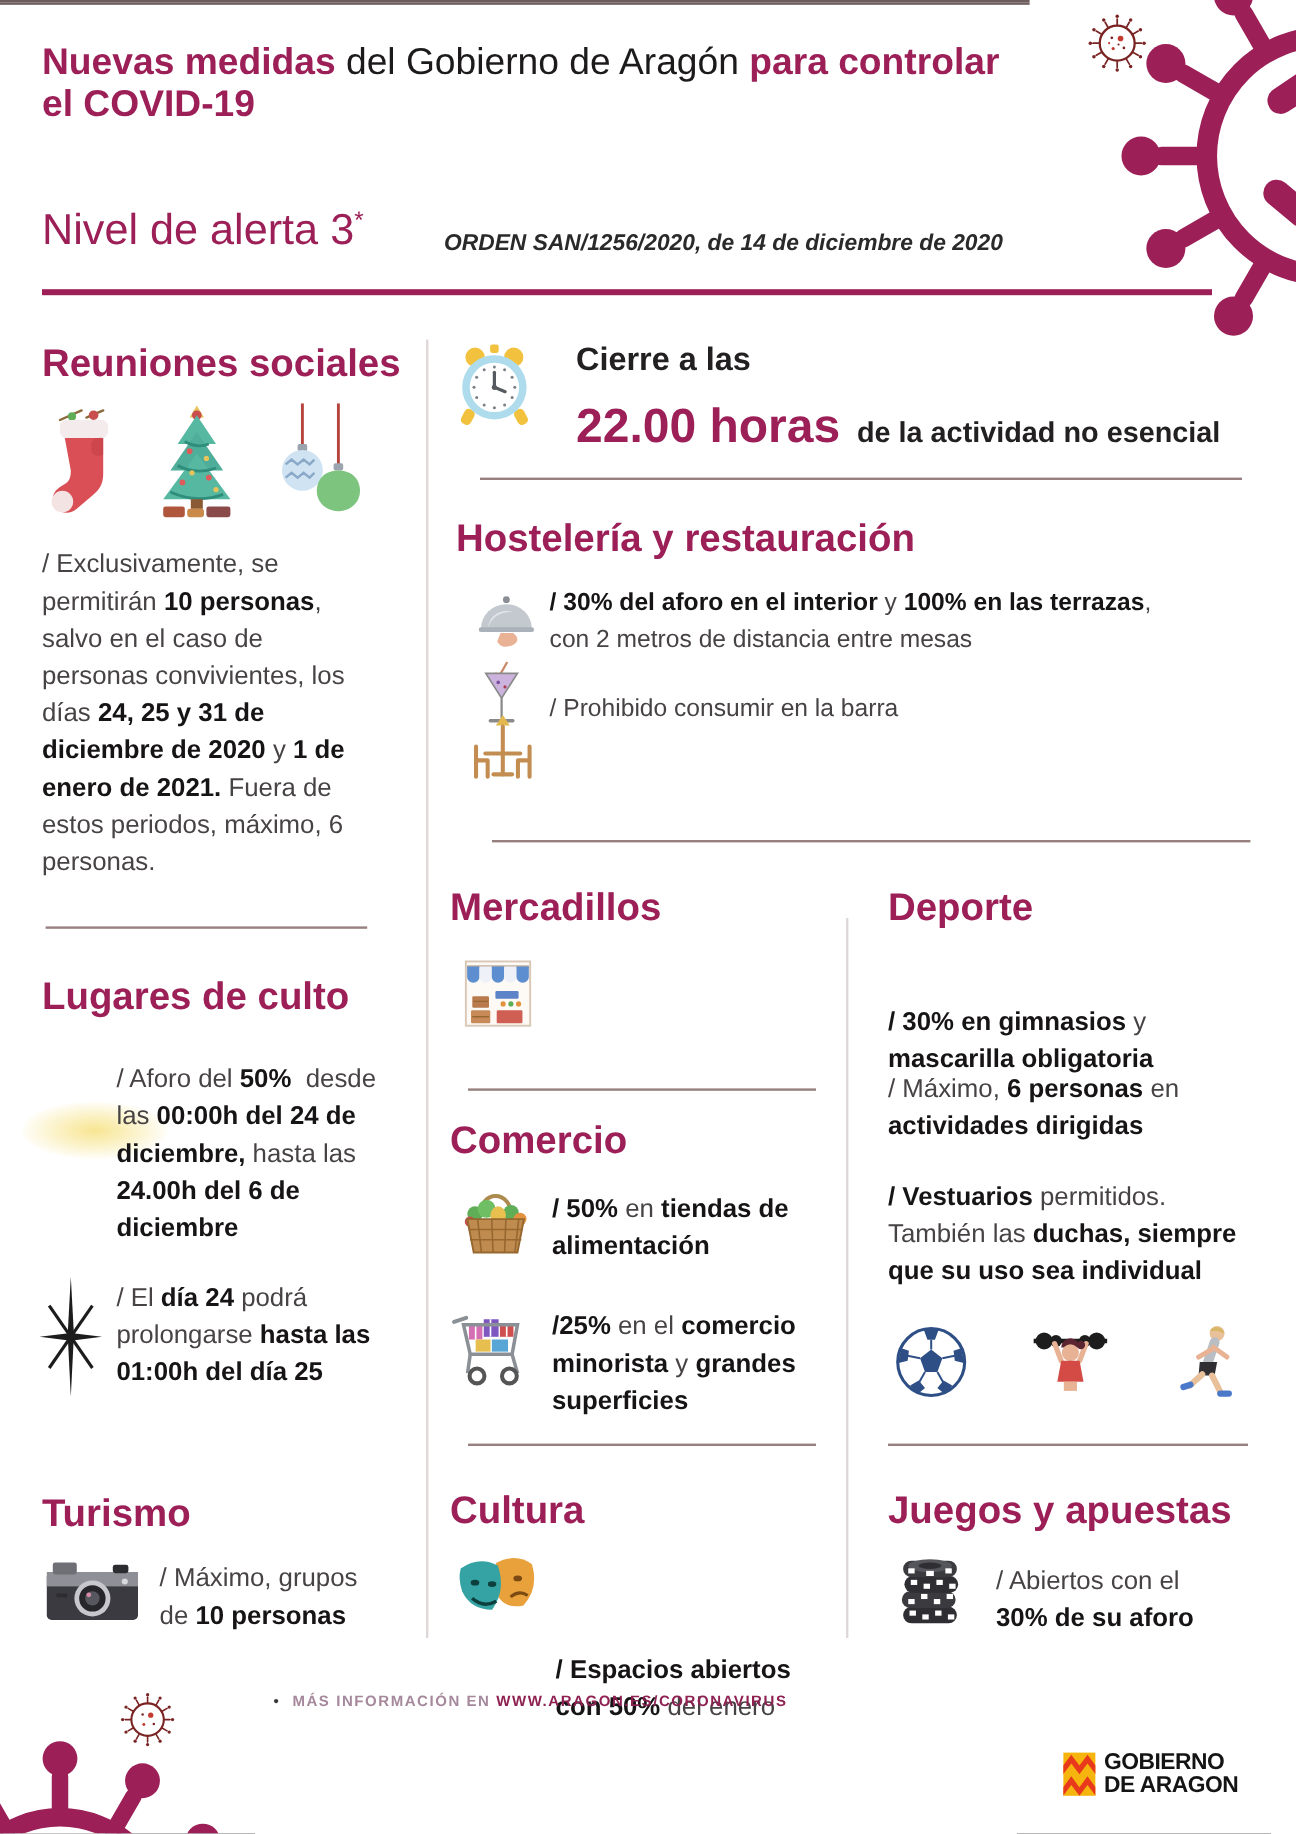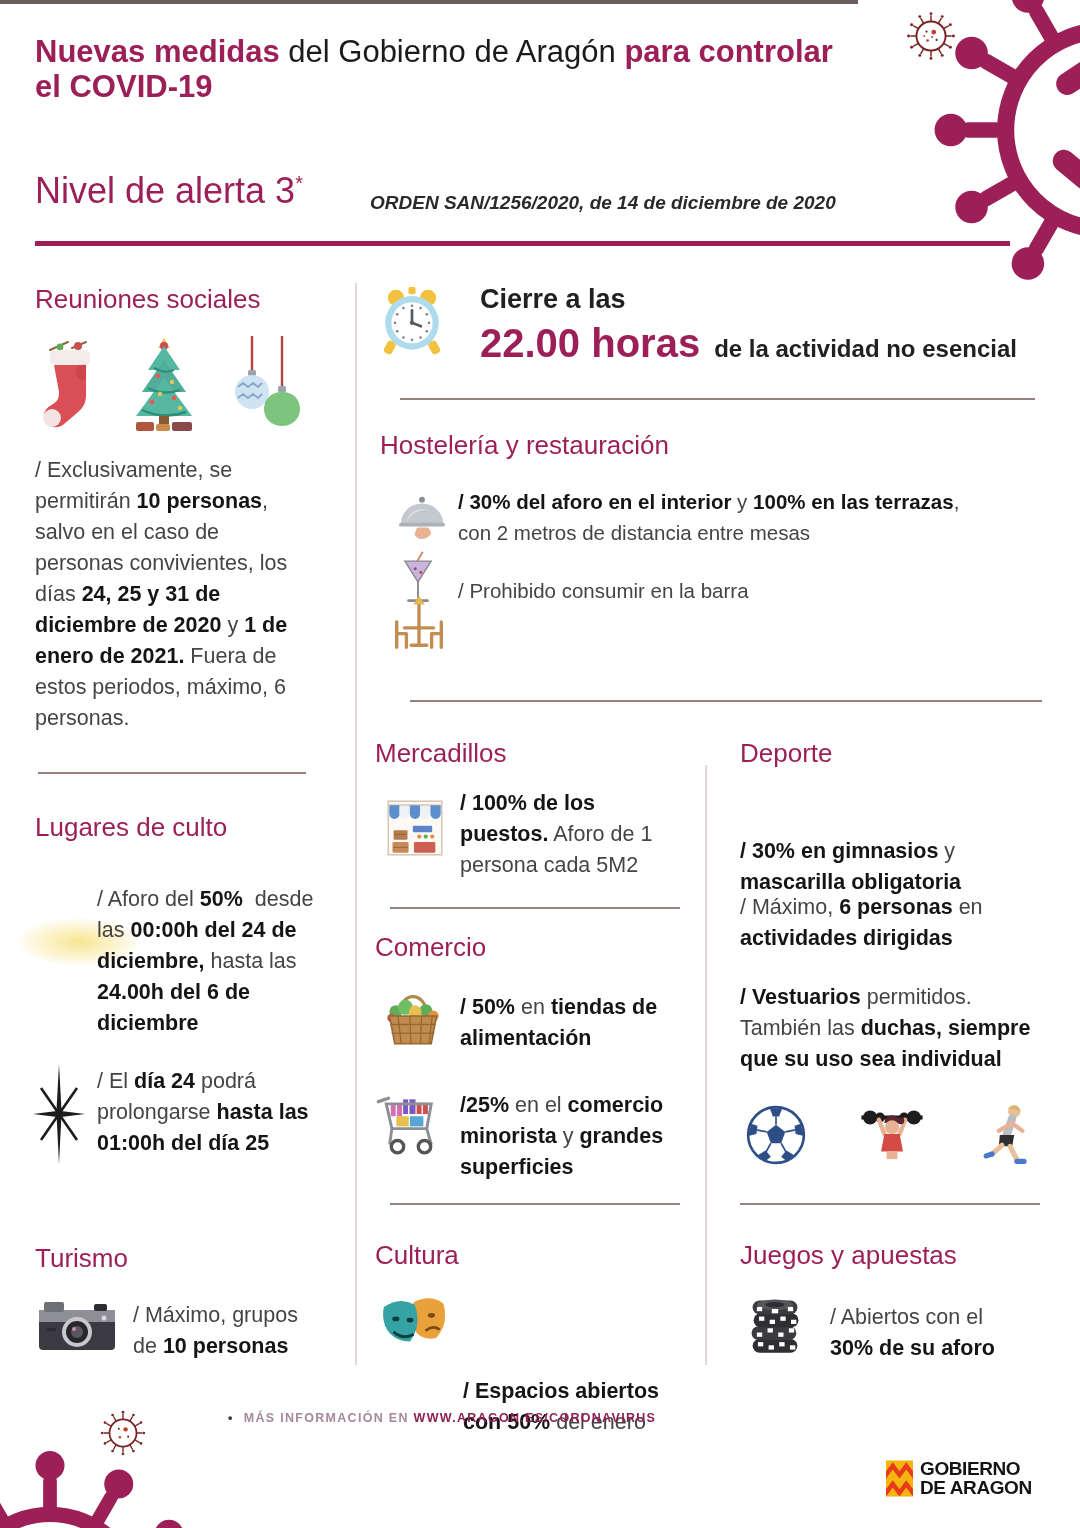--- a/index.html
+++ b/index.html
@@ -7,28 +7,28 @@
         font-family:"Liberation Sans",sans-serif;margin:0 auto;
         --accent:#9c2057;--ink:#161415;--body:#474344;}
   .abs{position:absolute;}
   .title{left:35px;top:34px;width:820px;font-size:31px;line-height:1.13;white-space:pre-wrap;}
   .title span{color:#1c1a1b;font-weight:400;}
   .title span.b{color:var(--accent);font-weight:800;}
   .alert{left:35px;top:170px;font-size:36px;color:var(--accent);font-weight:400;}
   .alert sup{font-size:20px;}
   .orden{left:370px;top:192px;font-size:19px;font-style:italic;font-weight:700;color:#2a2a2a;}
   .hrule{left:35px;top:241px;width:975px;height:5px;background:var(--accent);}
-  .h2{font-size:26px;font-weight:400;color:var(--accent);}
+  .h2{font-size:32px;font-weight:700;color:var(--accent);}
   .rich{font-size:21.5px;line-height:1.44;color:var(--body);white-space:pre-wrap;}
   .rich .b{font-weight:800;color:var(--ink);}
   .rich.host{font-size:20.5px;line-height:1.5;}
   .hline{position:absolute;height:2px;background:#97807f;}
   .vline{position:absolute;width:2px;background:#e0d8d8;}
   .closure-intro{font-size:27px;font-weight:800;color:#222021;}
-  .closure-row{display:flex;align-items:baseline;gap:14px;margin-top:6px;}
+  .closure-row{display:flex;align-items:baseline;gap:14px;margin-top:18px;}
   .closure-time{font-size:40px;font-weight:800;color:var(--accent);}
   .closure-scope{font-size:24px;font-weight:800;color:#222021;text-align:center;}
   .glow{left:18px;top:918px;width:122px;height:48px;border-radius:50%;
         background:radial-gradient(ellipse at center,rgba(247,228,140,.95) 0%,rgba(247,228,140,.35) 48%,rgba(247,228,140,0) 74%);}
   .xmas-row{left:38px;top:336px;width:262px;display:flex;justify-content:space-between;align-items:flex-end;}
   .sports-row{left:745px;top:1100px;width:290px;display:flex;justify-content:space-between;align-items:center;}
   .f-top{left:200px;top:1401px;width:858px;height:2px;background:#6d5c5c;}
   .f-bot{left:200px;top:1441px;width:858px;height:2px;background:#6d5c5c;}
   .f-info{left:228px;top:1411px;font-size:12.5px;letter-spacing:1.3px;font-weight:700;color:#a5889b;}
   .f-info .url{color:#8e2152;font-weight:800;}
@@ -415,23 +415,20 @@
     <rect x="7" y="41" width="15" height="10" rx="1" fill="#c98a5a"></rect>
     <g stroke="#96672f" stroke-width="1">
         <line x1="9" y1="34" x2="20" y2="34"></line>
         <line x1="8" y1="46" x2="21" y2="46"></line>
       </g>
     <rect x="27" y="41" width="20" height="10" rx="1" fill="#cf5f52"></rect>
     <circle cx="32" cy="36" r="2" fill="#e2923f"></circle>
       <circle cx="38" cy="36" r="2" fill="#5fae57"></circle>
       <circle cx="44" cy="36" r="2" fill="#e2923f"></circle>
   </svg>
-  <div class="rich abs" style="left:460px;top:788px;width:250px"><span class="b">/ </span><span class="b">100% de los
-puestos.</span><span> Aforo de 1
-persona cada 5M2</span></div>
   <div class="hline" style="left:390px;top:907px;width:290px"></div>
 
   <div class="h2 abs" style="left:375px;top:932px">Comercio</div>
   <svg class="abs" style="left:383px;top:988px;width:60px;height:58px" viewBox="0 0 56 54">
     <path d="M16 22 a12 14 0 0 1 24 0" fill="none" stroke="#ad8b4f" stroke-width="3"></path>
     <circle cx="12" cy="22" r="6" fill="#5fae57"></circle>
       <circle cx="21" cy="18" r="7" fill="#6fbe63"></circle>
       <circle cx="40" cy="21" r="6" fill="#5fae57"></circle>
     <circle cx="47" cy="26" r="5" fill="#e2923f"></circle>
       <circle cx="8" cy="28" r="4" fill="#c94f4f"></circle>

